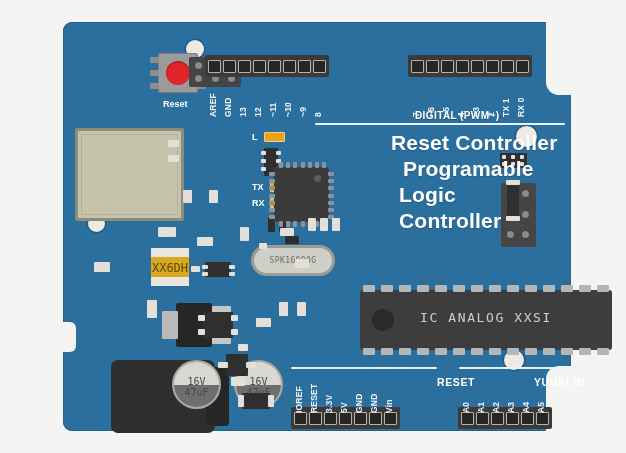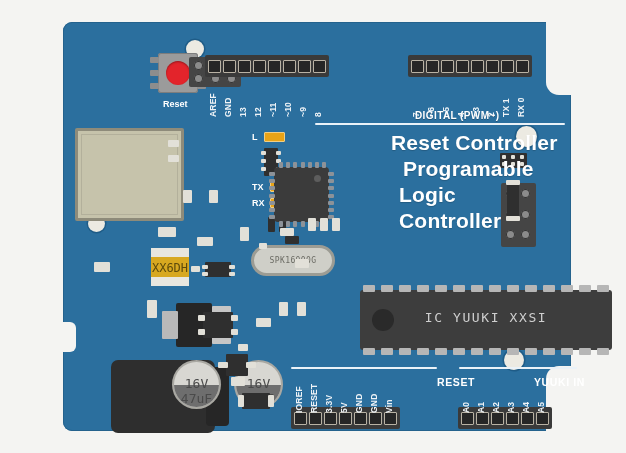--- a/index.html
+++ b/index.html
@@ -118,21 +118,21 @@
   
   .icsp{position:absolute;background:#454545;border-radius:2px;}
   .icsp .pad{position:absolute;width:9px;height:9px;border-radius:50%;
     background:#8b8b8b;box-shadow:0 0 0 1px #333 inset;}
 
   
   .ecap{position:absolute;width:45px;height:45px;border-radius:50%;
     background:#d8d7d2;box-shadow:0 0 0 2px #a9a8a2;overflow:hidden;}
   .ecap .half{position:absolute;left:0;right:0;bottom:0;height:48%;background:#6e6e6e;}
   .ecap .mk{position:absolute;left:0;right:0;top:14px;text-align:center;
-    font-family:"DejaVu Sans Mono",monospace;font-size:13px;color:#4a4a4a;}
+    font-family:"DejaVu Sans Mono",monospace;font-size:10px;color:#4a4a4a;}
 
   
   #gold{position:absolute;left:88px;top:226px;width:38px;height:38px;
     background:#d8a820;border-radius:2px;}
   #gold-top{position:absolute;left:0;right:0;top:0;height:9px;background:#e8e6df;}
   #gold-bot{position:absolute;left:0;right:0;bottom:0;height:9px;background:#e8e6df;}
   #gold-text{position:absolute;left:0;right:0;top:13px;text-align:center;
     font-family:"DejaVu Sans Mono",monospace;font-size:12px;color:#5d4a0c;}
 
   
@@ -347,21 +347,21 @@
         <div class="qfppin" style="top: 48px; left: -5px; width: 6px; height: 4px;"></div>
         <div class="qfppin" style="top: 48px; right: -5px; width: 6px; height: 4px;"></div>
       </div>
 
     <div id="xtal">
       <div id="xtal-text">SPK16000G</div>
     </div>
 
     <div id="dip">
       <div id="dip-notch"></div>
-      <div id="dip-text">IC YUUKI XXSI</div>
+      <div id="dip-text">IC ANALOG XXSI</div>
       <div class="diprow" id="dip-top" style="top:-5px;">
           <div class="dippin"></div>
           <div class="dippin"></div>
           <div class="dippin"></div>
           <div class="dippin"></div>
           <div class="dippin"></div>
           <div class="dippin"></div>
           <div class="dippin"></div>
           <div class="dippin"></div>
           <div class="dippin"></div>

